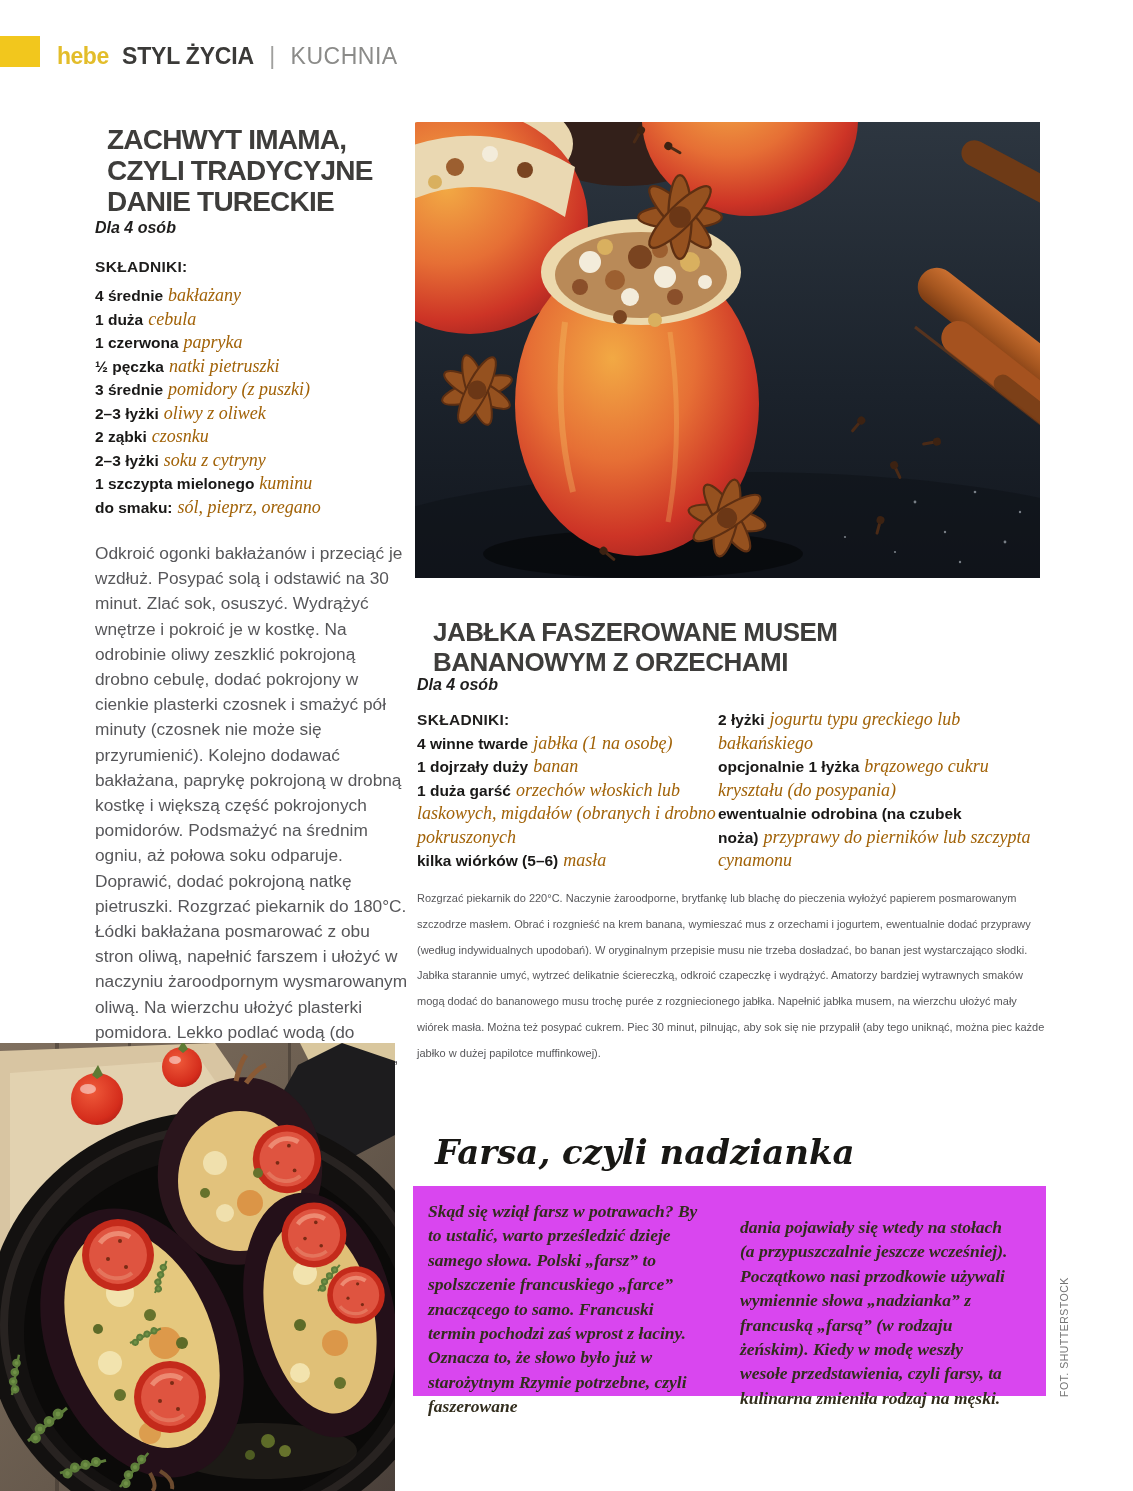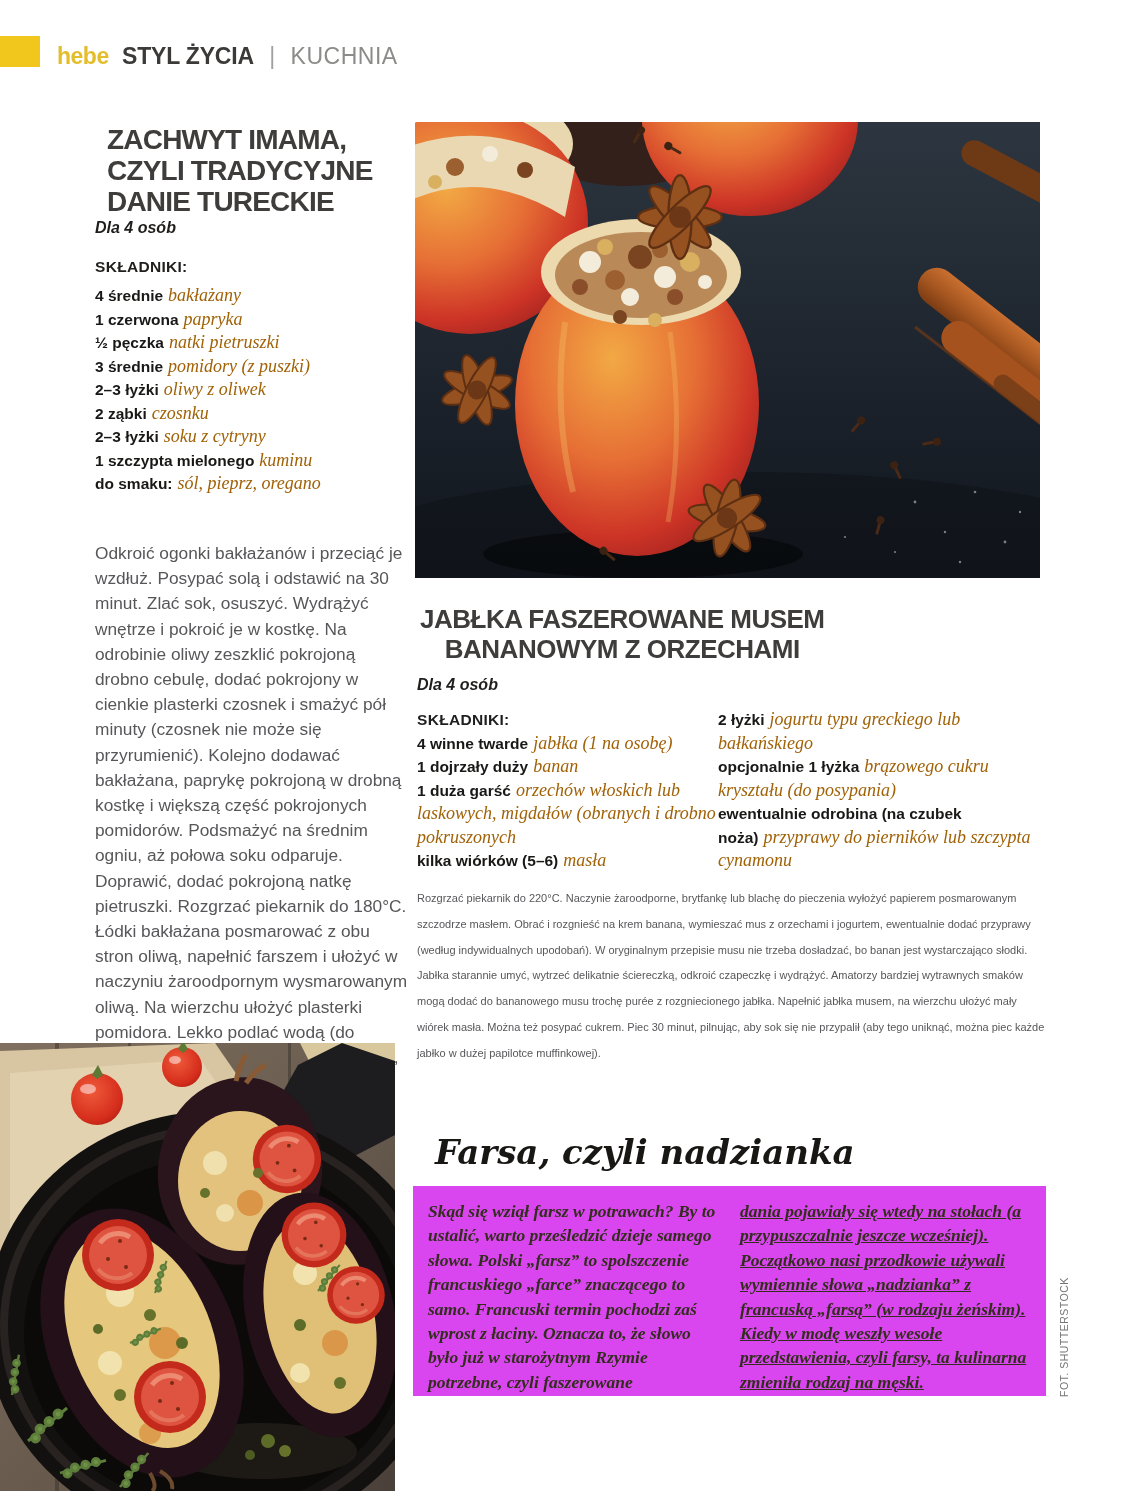--- a/index.html
+++ b/index.html
@@ -79,20 +79,21 @@
 
   <h1 class="r1-title" style="margin:0;">
     <span>ZACHWYT IMAMA,</span>
     <span>CZYLI TRADYCYJNE</span>
     <span>DANIE TURECKIE</span>
   </h1>
   <div class="servings r1-serv">Dla 4 osób</div>
   <div class="ingr-label r1-label">SKŁADNIKI:</div>
   <ul class="ingr-list r1-ingrs">
     <li><span class="ingr-qty">4 średnie</span><span class="ingr-name">bakłażany</span></li>
+    <li><span class="ingr-qty">1 duża</span><span class="ingr-name">cebula</span></li>
     <li><span class="ingr-qty">1 czerwona</span><span class="ingr-name">papryka</span></li>
     <li><span class="ingr-qty">½ pęczka</span><span class="ingr-name">natki pietruszki</span></li>
     <li><span class="ingr-qty">3 średnie</span><span class="ingr-name">pomidory (z puszki)</span></li>
     <li><span class="ingr-qty">2–3 łyżki</span><span class="ingr-name">oliwy z oliwek</span></li>
     <li><span class="ingr-qty">2 ząbki</span><span class="ingr-name">czosnku</span></li>
     <li><span class="ingr-qty">2–3 łyżki</span><span class="ingr-name">soku z cytryny</span></li>
     <li><span class="ingr-qty">1 szczypta mielonego</span><span class="ingr-name">kuminu</span></li>
     <li><span class="ingr-qty">do smaku:</span><span class="ingr-name">sól, pieprz, oregano</span></li>
   </ul>
   <p class="body-text r1-instr" style="margin:0;">Odkroić ogonki bakłażanów i przeciąć je wzdłuż. Posypać solą i odstawić na 30 minut. Zlać sok, osuszyć. Wydrążyć wnętrze i pokroić je w kostkę. Na odrobinie oliwy zeszklić pokrojoną drobno cebulę, dodać pokrojony w cienkie plasterki czosnek i smażyć pół minuty (czosnek nie może się przyrumienić). Kolejno dodawać bakłażana, paprykę pokrojoną w drobną kostkę i większą część pokrojonych pomidorów. Podsmażyć na średnim ogniu, aż połowa soku odparuje. Doprawić, dodać pokrojoną natkę pietruszki. Rozgrzać piekarnik do 180°C. Łódki bakłażana posmarować z obu stron oliwą, napełnić farszem i ułożyć w naczyniu żaroodpornym wysmarowanym oliwą. Na wierzchu ułożyć plasterki pomidora. Lekko podlać wodą (do naczynia) i wstawić do piekarnika. Piec, aż bakłażany zmiękną (około 45–60 minut). Podawać z chlebkami pita.</p>
@@ -188,21 +189,21 @@
           <circle cx="560" cy="370" r="1.3"></circle>
         <circle cx="590" cy="420" r="1.4"></circle>
           <circle cx="545" cy="440" r="1.2"></circle>
           <circle cx="480" cy="430" r="1.1"></circle>
         <circle cx="605" cy="390" r="1.2"></circle>
           <circle cx="430" cy="415" r="1.1"></circle>
       </g>
     </svg>
   </figure>
 
-  <h2 class="r2-title" style="margin:3px;text-align:center;">
+  <h2 class="r2-title" style="margin:16px;">
     <span>JABŁKA FASZEROWANE MUSEM</span>
     <span>BANANOWYM Z ORZECHAMI</span>
   </h2>
   <div class="servings r2-serv">Dla 4 osób</div>
 
   <div class="r2-cols">
     <div class="r2-col1">
       <span class="ingr-label">SKŁADNIKI:</span>
       <ul class="ingr-list">
         <li><span class="ingr-qty">4 winne twarde</span><span class="ingr-name">jabłka (1 na osobę)</span></li>
@@ -217,21 +218,21 @@
         <li><span class="ingr-qty">opcjonalnie 1 łyżka</span><span class="ingr-name">brązowego cukru kryształu (do posypania)</span></li>
         <li><span class="ingr-qty">ewentualnie odrobina (na czubek noża)</span><span class="ingr-name">przyprawy do pierników lub szczypta cynamonu</span></li>
       </ul>
     </div>
   </div>
   <p class="body-text r2-instr" style="margin:0;">Rozgrzać piekarnik do 220°C. Naczynie żaroodporne, brytfankę lub blachę do pieczenia wyłożyć papierem posmarowanym szczodrze masłem. Obrać i rozgnieść na krem banana, wymieszać mus z orzechami i jogurtem, ewentualnie dodać przyprawy (według indywidualnych upodobań). W oryginalnym przepisie musu nie trzeba dosładzać, bo banan jest wystarczająco słodki. Jabłka starannie umyć, wytrzeć delikatnie ściereczką, odkroić czapeczkę i wydrążyć. Amatorzy bardziej wytrawnych smaków mogą dodać do bananowego musu trochę purée z rozgniecionego jabłka. Napełnić jabłka musem, na wierzchu ułożyć mały wiórek masła. Można też posypać cukrem. Piec 30 minut, pilnując, aby sok się nie przypalił (aby tego uniknąć, można piec każde jabłko w dużej papilotce muffinkowej).</p>
 
   <div class="farsa-heading">Farsa, czyli nadzianka</div>
   <div class="farsa-box">
     <p class="farsa-col" style="margin:0;">Skąd się wziął farsz w potrawach? By to ustalić, warto prześledzić dzieje samego słowa. Polski „farsz” to spolszczenie francuskiego „farce” znaczącego to samo. Francuski termin pochodzi zaś wprost z łaciny. Oznacza to, że słowo było już w starożytnym Rzymie potrzebne, czyli faszerowane</p>
-    <p class="farsa-col" style="margin:0;text-decoration:underline;">dania pojawiały się wtedy na stołach (a przypuszczalnie jeszcze wcześniej). Początkowo nasi przodkowie używali wymiennie słowa „nadzianka” z francuską „farsą” (w rodzaju żeńskim). Kiedy w modę weszły wesołe przedstawienia, czyli  farsy, ta kulinarna zmieniła rodzaj na męski.</p>
+    <p class="farsa-col" style="margin:16px;">dania pojawiały się wtedy na stołach (a przypuszczalnie jeszcze wcześniej). Początkowo nasi przodkowie używali wymiennie słowa „nadzianka” z francuską „farsą” (w rodzaju żeńskim). Kiedy w modę weszły wesołe przedstawienia, czyli  farsy, ta kulinarna zmieniła rodzaj na męski.</p>
   </div>
 
   <figure class="photo-bottom" style="margin:0;">
     <svg width="395" height="448" viewBox="0 0 395 448">
       <defs>
         <linearGradient id="wood" x1="0" y1="0" x2="1" y2="1">
           <stop offset="0%" stop-color="#80705f"></stop>
             <stop offset="55%" stop-color="#675a4d"></stop>
           <stop offset="100%" stop-color="#4a403a"></stop>
         </linearGradient>

